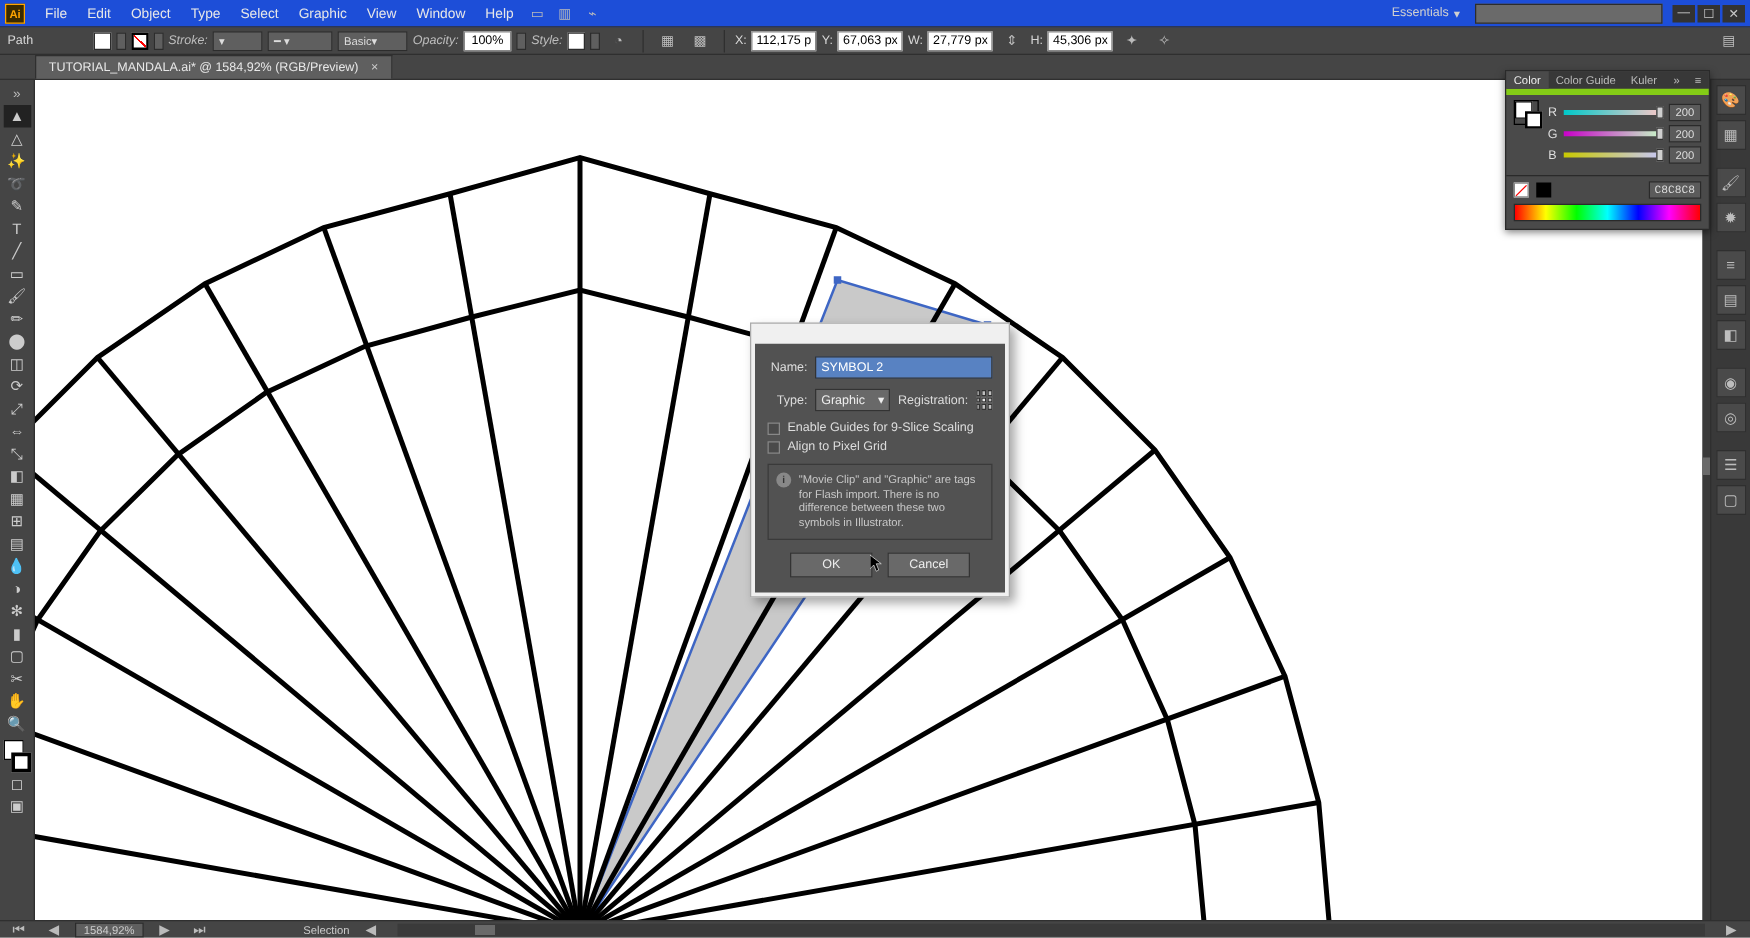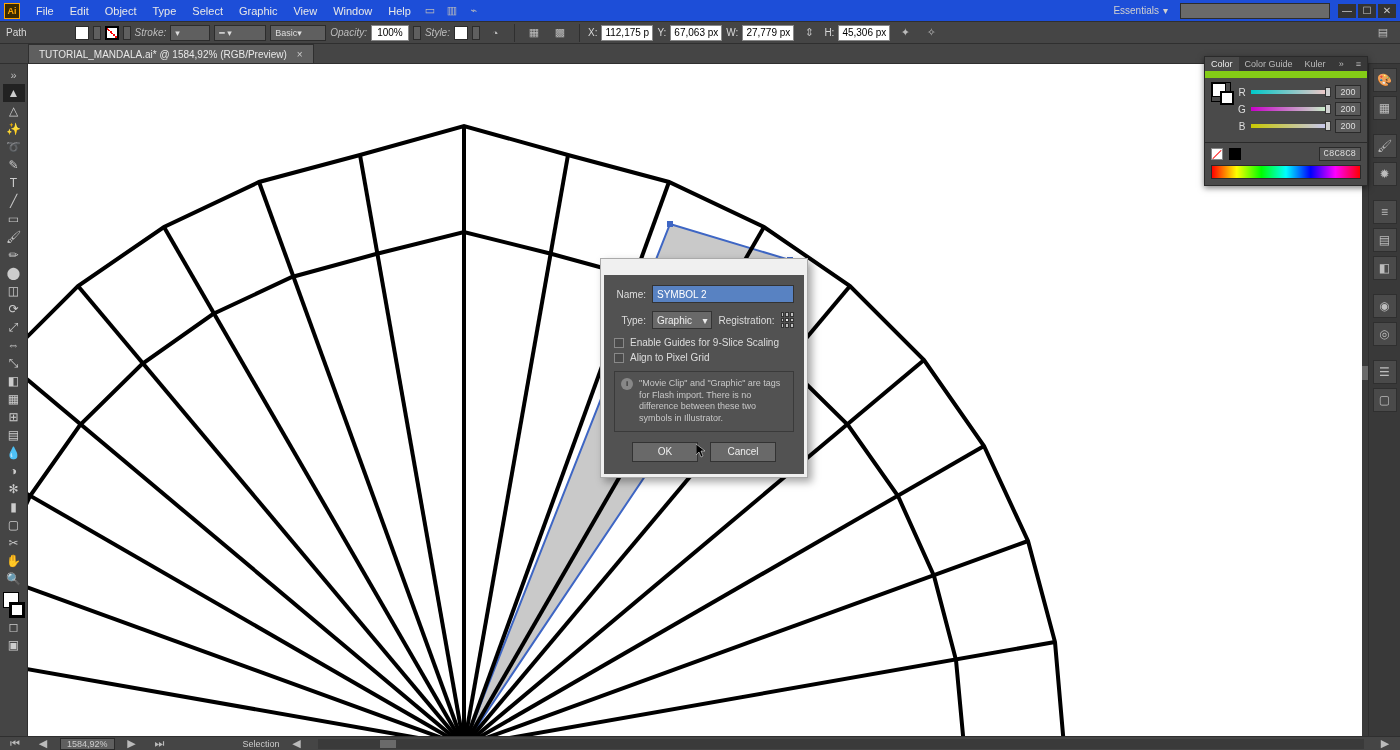--- a/index.html
+++ b/index.html
@@ -41,21 +41,21 @@
 .canvas { position: absolute; inset: 0 6px 0 0; background: #ffffff; overflow: hidden; }
 .canvas svg { position: absolute; inset: 0; width: 100%; height: 100%; }
 .right-dock { width: 32px; background: #393939; border-left: 1px solid #2f2f2f; display: flex; flex-direction: column; align-items: center; padding-top: 4px; gap: 4px; }
 .dock-icon { width: 24px; height: 24px; background: #4a4a4a; border: 1px solid #2f2f2f; display: flex; align-items: center; justify-content: center; color: #bdbdbd; font-size: 12px; cursor: pointer; }
 .dock-sep { height: 6px; }
 .vscroll { position: absolute; right: 0; top: 0; bottom: 0; width: 6px; background: #3a3a3a; }
 .vscroll .thumb { position: absolute; left: 0; right: 0; top: 45%; height: 14px; background: #6a6a6a; }
 
 
 .color-panel { position: absolute; top: 56px; right: 32px; width: 164px; background: #4a4a4a; border: 1px solid #2a2a2a; font-size: 10px; color: #ddd; box-shadow: 0 2px 6px rgba(0,0,0,0.5); }
-.color-panel .tabs { display: flex; background: #383838; border-bottom: 7px solid #84cc16; }
+.color-panel .tabs { display: flex; background: #383838; border-bottom: 5px solid #84cc16; }
 .color-panel .tab { padding: 2px 6px; font-size: 9px; color: #bbb; cursor: pointer; }
 .color-panel .tab.active { background: #4a4a4a; color: #eee; }
 .color-panel .body { padding: 4px 6px 6px; }
 .color-panel .thumb { width: 20px; height: 20px; border: 1px solid #000; margin-bottom: 4px; position: relative; }
 .color-panel .thumb .fill { position: absolute; top: 0; left: 0; width: 14px; height: 14px; background: #fff; border: 1px solid #000; }
 .color-panel .thumb .stroke { position: absolute; bottom: -4px; right: -4px; width: 14px; height: 14px; background: #fff; border: 2px solid #000; box-sizing: border-box; }
 .slider-row { display: flex; align-items: center; gap: 4px; margin: 3px 0; }
 .slider-row .ch { width: 10px; text-align: center; }
 .slider { flex: 1; height: 8px; position: relative; }
 .slider .track { position: absolute; inset: 2px 0; height: 4px; }

